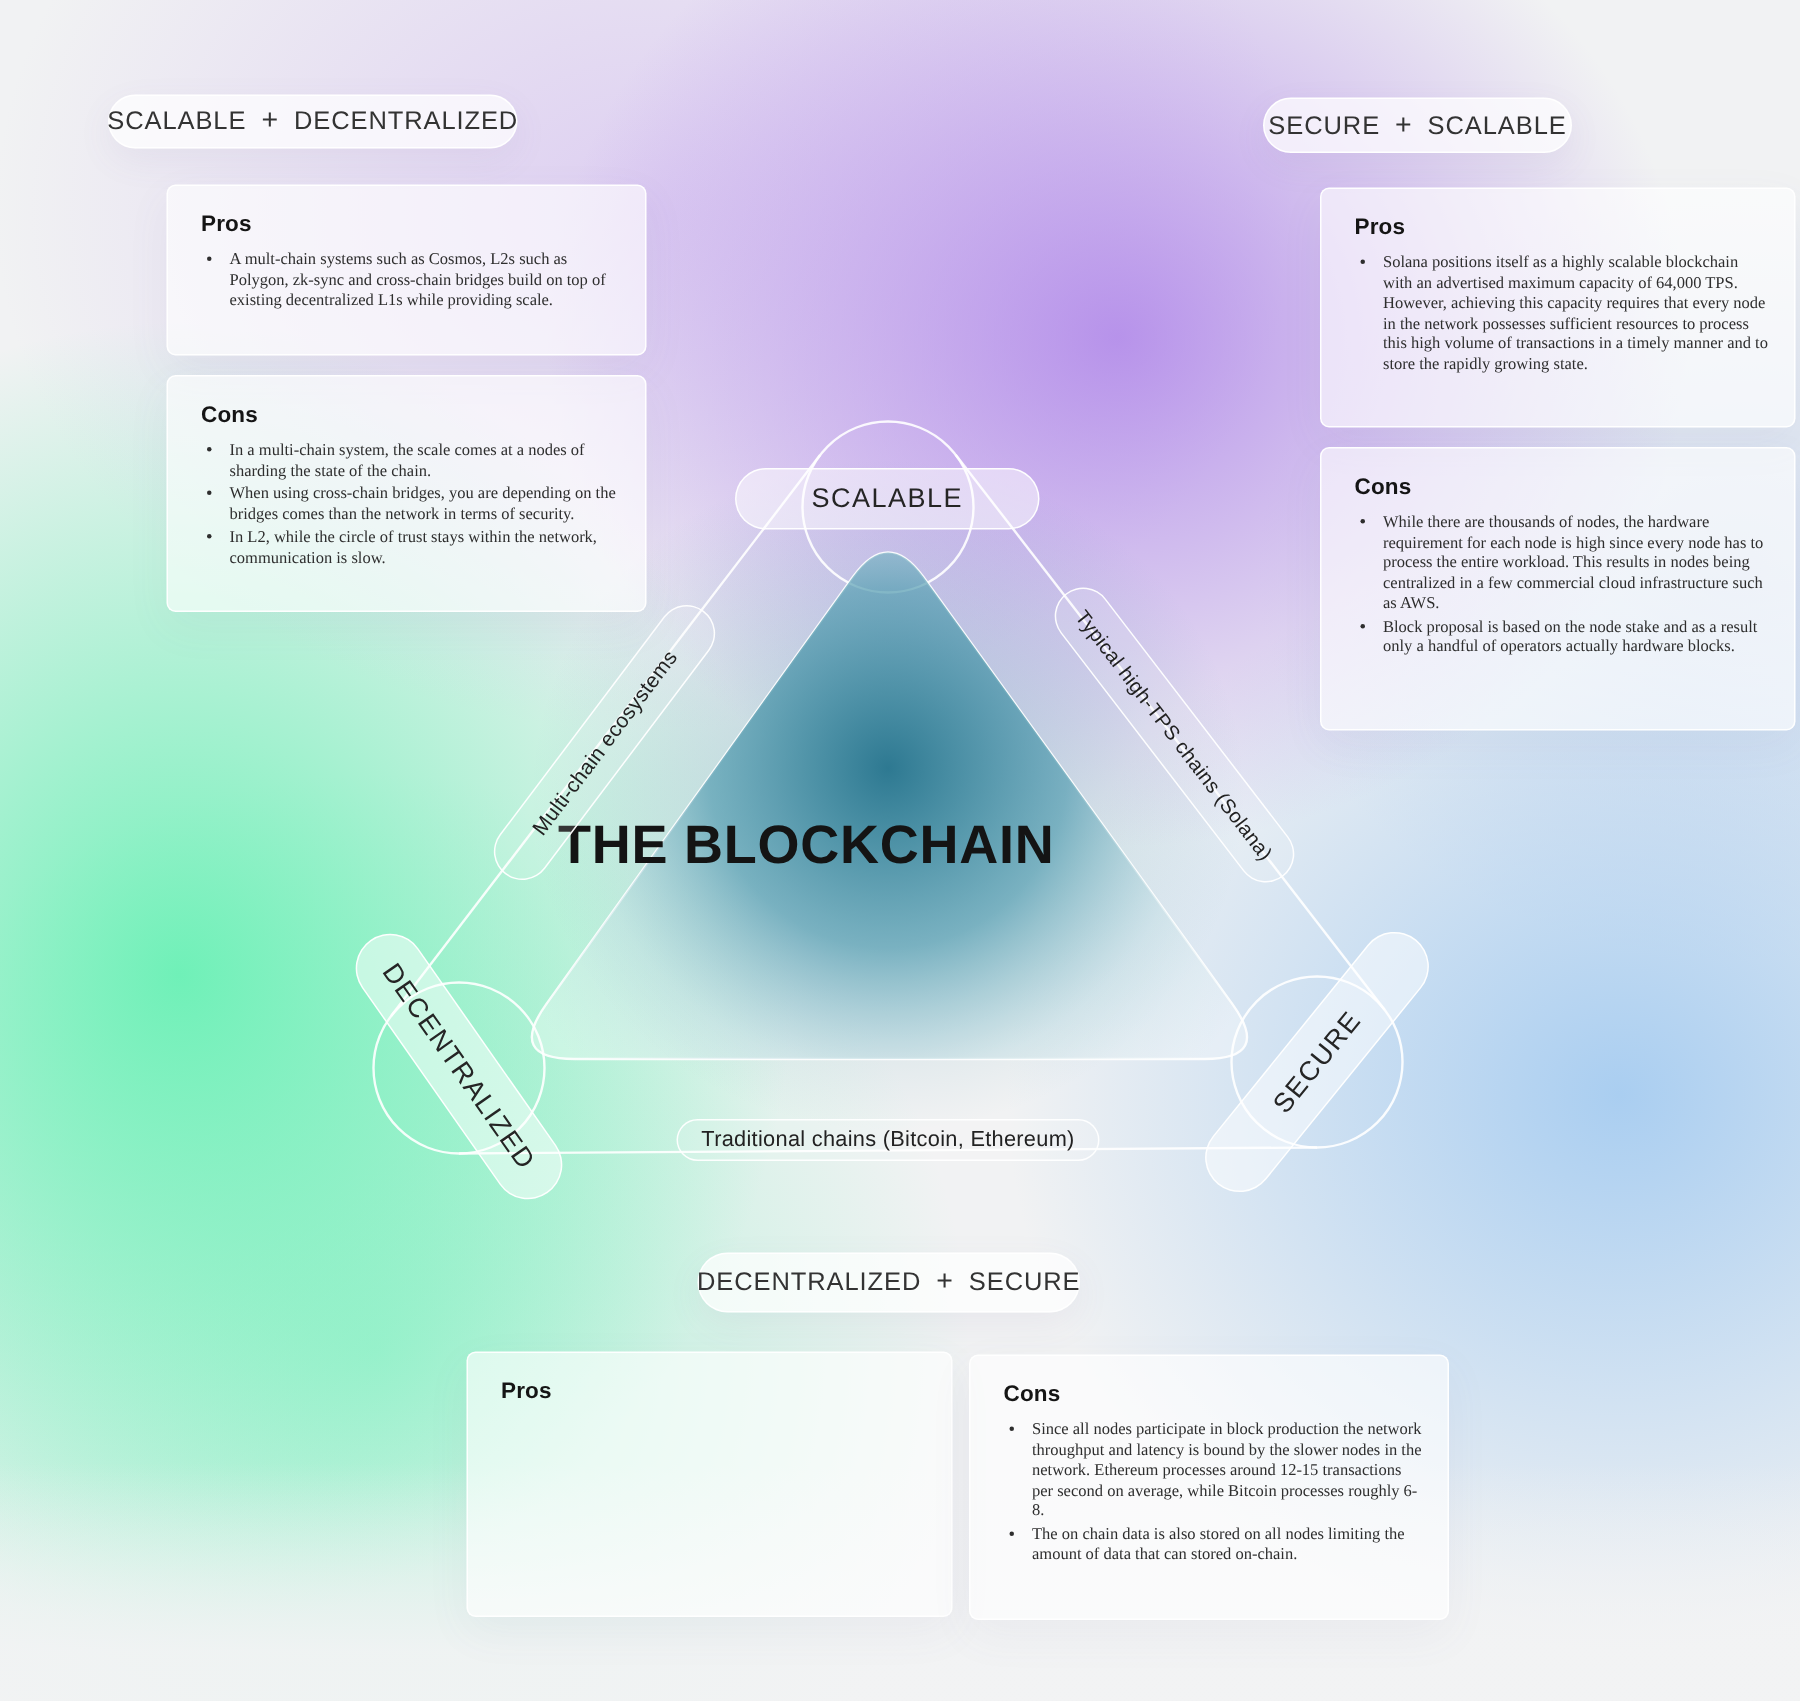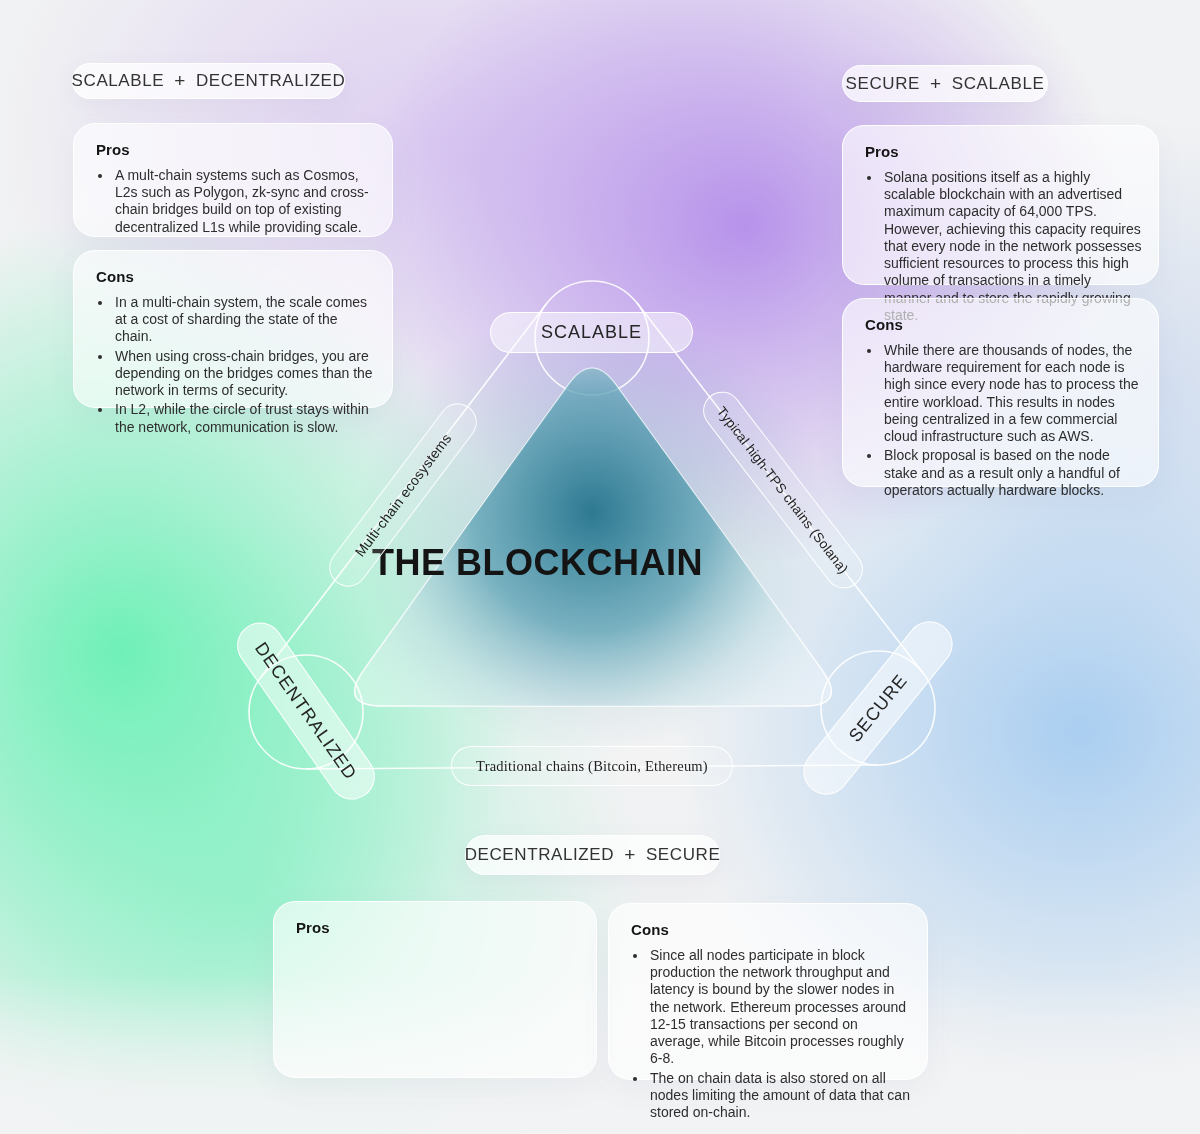--- a/index.html
+++ b/index.html
@@ -40,31 +40,32 @@
   }
   .combo-pill{
     background:rgba(255,255,255,.72);
     font-size:17px;font-weight:500;letter-spacing:.6px;color:#333;
     box-shadow:0 8px 24px rgba(110,95,160,.07);
   }
   .combo-pill .plus{font-weight:400;margin:0 10px;font-size:19px;}
 
   
   .card{
-    box-sizing:border-box;border-radius:22px;
+    box-sizing:border-box;border-radius:6px;
     border:1px solid rgba(255,255,255,.95);
     background:rgba(255,255,255,.62);
     padding:17px 16px 12px 22px;
     box-shadow:0 10px 30px rgba(110,100,160,.06);
+    margin-left:38px;
   }
   .card h3{margin:0 0 9px 0;font-size:15px;font-weight:700;color:#151515;letter-spacing:.1px;}
   .card ul{margin:0;padding-left:17px;}
   .card li{
-    font-size:14px;line-height:1.23;color:#2e2e2e;
-    margin:0 0 2px 0;padding-left:2px;
+    font-size:11px;line-height:1.23;color:#2e2e2e;
+    margin:0 0 2px 0;padding-left:2px;font-family:Liberation Serif, serif;
   }
 
   
   .main-title{
     width:440px;text-align:left;
     font-size:36px;line-height:1.27;font-weight:700;
     color:#141414;letter-spacing:.5px;
   }
 </style>
 </head>
@@ -123,41 +124,41 @@
   </div>
 
   <div class="abs pill edge-pill" style="left:293px;top:476px;width:220px;height:38px;transform:rotate(-53deg);">
     <span>Multi-chain ecosystems</span>
   </div>
 
   <div class="abs pill edge-pill" style="left:664px;top:471px;width:238px;height:38px;transform:rotate(52.5deg);font-size:13.5px;">
     <span>Typical high-TPS chains (Solana)</span>
   </div>
 
-  <div class="abs pill edge-pill" style="left:451px;top:746px;width:282px;height:40px;font-size:14.5px;font-family:Liberation Serif, serif;">
+  <div class="abs pill edge-pill" style="left:451px;top:746px;width:282px;height:28px;font-size:14.5px;">
     <span>Traditional chains (Bitcoin, Ethereum)</span>
   </div>
 
   <div class="abs pill combo-pill" style="left:72px;top:63px;width:273px;height:36px;">
     <span>SCALABLE</span>
     <span class="plus">+</span>
     <span>DECENTRALIZED</span>
   </div>
 
   <div class="abs card" style="left:73px;top:123px;width:320px;height:114px;">
     <h3>Pros</h3>
     <ul>
       <li>A mult-chain systems such as Cosmos, L2s such as Polygon, zk-sync and cross-chain bridges build on top of existing decentralized L1s while providing scale.</li>
     </ul>
   </div>
 
   <div class="abs card" style="left:73px;top:250px;width:320px;height:158px;">
     <h3>Cons</h3>
     <ul>
-      <li>In a multi-chain system, the scale comes at a cost of sharding the state of the chain.</li>
+      <li>In a multi-chain system, the scale comes at a nodes of sharding the state of the chain.</li>
       <li>When using cross-chain bridges, you are depending on the bridges comes than the network in terms of security.</li>
       <li>In L2, while the circle of trust stays within the network, communication is slow.</li>
     </ul>
   </div>
 
   <div class="abs pill combo-pill" style="left:842px;top:65px;width:206px;height:37px;">
     <span>SECURE</span>
     <span class="plus">+</span>
     <span>SCALABLE</span>
   </div>

